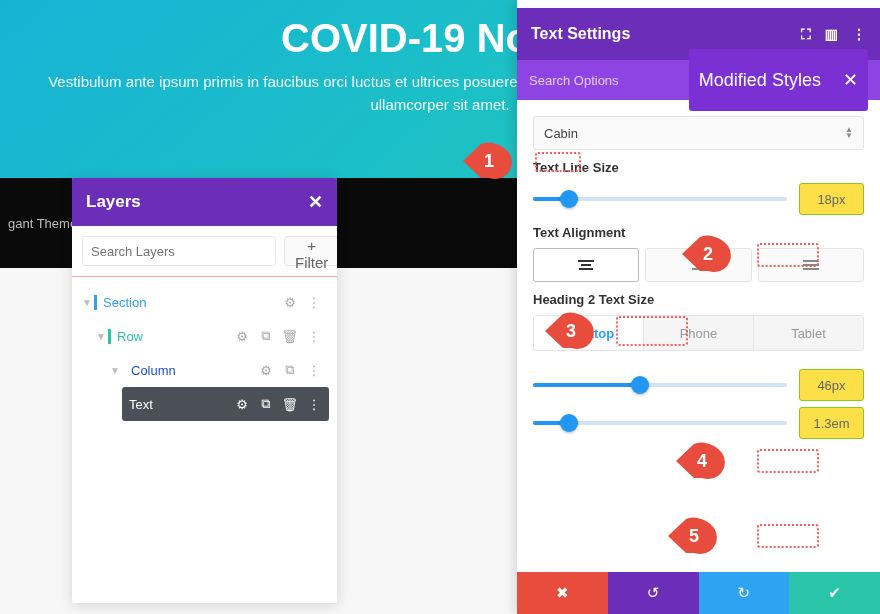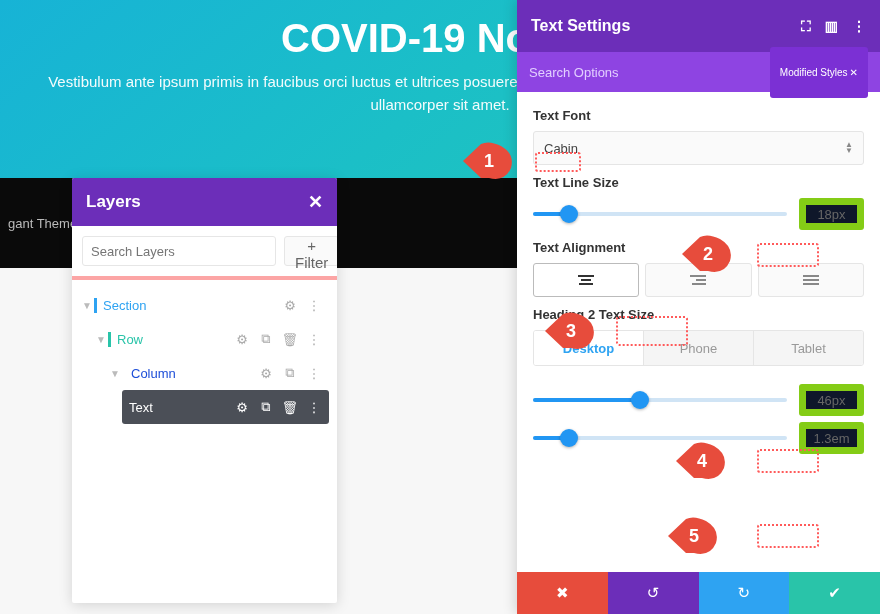--- a/index.html
+++ b/index.html
@@ -13,21 +13,21 @@
   .hero p{margin:10px 20px 0;font-size:15px;line-height:1.5;opacity:.95;}
   
   .darkbar{position:absolute;left:0;top:178px;width:880px;height:90px;background:#0a0a0a;color:#bbb;
            display:flex;align-items:center;font-size:13px;padding-left:8px;}
   
   .layers{position:absolute;left:72px;top:178px;width:265px;height:425px;background:#fff;
           box-shadow:0 2px 14px rgba(0,0,0,.15);border-radius:2px;overflow:hidden;}
   .layers-head{height:48px;background:#6c2eb9;color:#fff;display:flex;align-items:center;
                justify-content:space-between;padding:0 14px;font-size:17px;font-weight:600;}
   .layers-close{font-size:18px;cursor:pointer;}
-  .layers-search{display:flex;align-items:center;padding:10px;border-bottom:4px solid #fca5a5;gap:8px;}
+  .layers-search{display:flex;align-items:center;padding:10px;border-bottom:1px solid #fca5a5;gap:8px;}
   .layers-search input{flex:1;border:1px solid #e6e6e6;border-radius:3px;height:30px;padding:0 8px;
                        font-size:13px;color:#888;}
   .filter-btn{height:30px;border:1px solid #e6e6e6;background:#fafafa;border-radius:3px;padding:0 10px;
               font-size:15px;color:#666;cursor:pointer;}
   .tree{padding:8px;}
   .tree-row{display:flex;align-items:center;height:34px;font-size:13px;color:#555;border-radius:3px;}
   .tree-caret{width:14px;color:#bbb;font-size:10px;text-align:center;}
   .tree-label{flex:1;padding-left:6px;border-left:3px solid transparent;}
   .tree-row.section .tree-label{color:#2ea3f2;border-left-color:#2ea3f2;}
   .tree-row.rowr .tree-label{color:#29c4a9;border-left-color:#29c4a9;}
@@ -36,40 +36,40 @@
   .tree-row.col .tree-label{color:#1d4ed8;}
   .tree-row.text{margin-left:42px;background:#4b4f57;color:#fff;border-radius:3px;}
   .tree-row.text .tree-label{color:#fff;padding-left:4px;}
   .tree-icons{display:flex;gap:6px;color:#aaa;font-size:13px;padding-right:6px;}
   .tree-icons span{width:18px;height:18px;display:flex;align-items:center;justify-content:center;cursor:pointer;}
   .tree-row.text .tree-icons{color:#fff;}
   
   .settings{position:absolute;right:0;top:0;width:363px;height:614px;background:#fff;
             box-shadow:-2px 0 12px rgba(0,0,0,.15);display:flex;flex-direction:column;}
   .set-head{height:52px;background:#6c2eb9;color:#fff;display:flex;align-items:center;
-            justify-content:space-between;padding:0 14px;font-size:16px;font-weight:600;}
+            justify-content:space-between;padding:0 14px;font-size:16px;font-weight:600;margin-top:8px;}
   .set-head-icons{display:flex;gap:14px;font-size:14px;}
   .set-head-icons span{cursor:pointer;}
   .set-sub{height:40px;background:#8e44e2;display:flex;align-items:center;justify-content:space-between;
            padding:0 12px;color:#e2cfff;font-size:13px;}
-  .mod-styles{background:#7b30d4;color:#fff;padding:20px 10px;border-radius:3px;font-size:10px;
-              display:flex;align-items:center;gap:2px;}
+  .mod-styles{background:#7b30d4;color:#fff;padding:20px 10px;border-radius:3px;font-size:18px;
+              display:flex;align-items:center;gap:22px;}
   .set-body{flex:1;overflow:hidden;padding:16px 16px 0;}
   .field-label{font-size:13px;font-weight:600;color:#333;margin-bottom:8px;margin-top:10px;}
   .field-label:first-child{margin-top:0;}
   .select-box{height:34px;border:1px solid #e5e5e5;border-radius:3px;background:#fafafa;
               display:flex;align-items:center;justify-content:space-between;padding:0 10px;
               font-size:13px;color:#444;cursor:pointer;}
   .select-caret{font-size:8px;color:#888;line-height:6px;}
   .slider-row{display:flex;align-items:center;gap:12px;margin-top:6px;}
   .slider{flex:1;height:4px;background:#d0e4f5;border-radius:2px;position:relative;}
   .slider-thumb{position:absolute;top:50%;width:18px;height:18px;border-radius:50%;background:#2196f3;
                transform:translate(-50%,-50%);box-shadow:0 1px 3px rgba(0,0,0,.3);cursor:pointer;}
   .slider-fill{position:absolute;left:0;top:0;height:100%;background:#2196f3;border-radius:2px;}
-  .value-box{width:65px;height:32px;border:7px solid #84cc16;background:#0f172a;border-radius:3px;
+  .value-box{width:65px;height:32px;border:1px solid #84cc16;background:#fde047;border-radius:3px;
              display:flex;align-items:center;justify-content:center;font-size:13px;color:#666;}
   .align-row{display:flex;gap:6px;margin-top:4px;}
   .align-btn{flex:1;height:34px;border:1px solid #e5e5e5;border-radius:3px;background:#fafafa;
              display:flex;align-items:center;justify-content:center;cursor:pointer;color:#888;}
   .align-btn.active{border-color:#bbb;background:#fff;color:#333;}
   .align-lines{display:flex;flex-direction:column;gap:2px;}
   .align-lines span{height:2px;background:currentColor;}
   .seg-row{display:flex;margin-top:6px;border:1px solid #e5e5e5;border-radius:3px;overflow:hidden;}
   .seg-btn{flex:1;height:34px;display:flex;align-items:center;justify-content:center;font-size:13px;
            background:#f5f5f5;color:#999;cursor:pointer;border-left:1px solid #e5e5e5;}
@@ -164,21 +164,20 @@
     <div class="set-sub">
       <span>Search Options</span>
       <span class="mod-styles">
         <span>Modified Styles</span>
         <span>✕</span>
       </span>
     </div>
 
     <div class="set-body">
 
-      <div class="field-label">Text Font</div>
       <div class="select-box">
         <span>Cabin</span>
         <span class="select-caret">▲<br>▼</span>
       </div>
 
       <div class="field-label">Text Line Size</div>
       <div class="slider-row">
         <div class="slider">
           <div class="slider-fill" style="width:14%"></div>
           <div class="slider-thumb" style="left:14%"></div>

